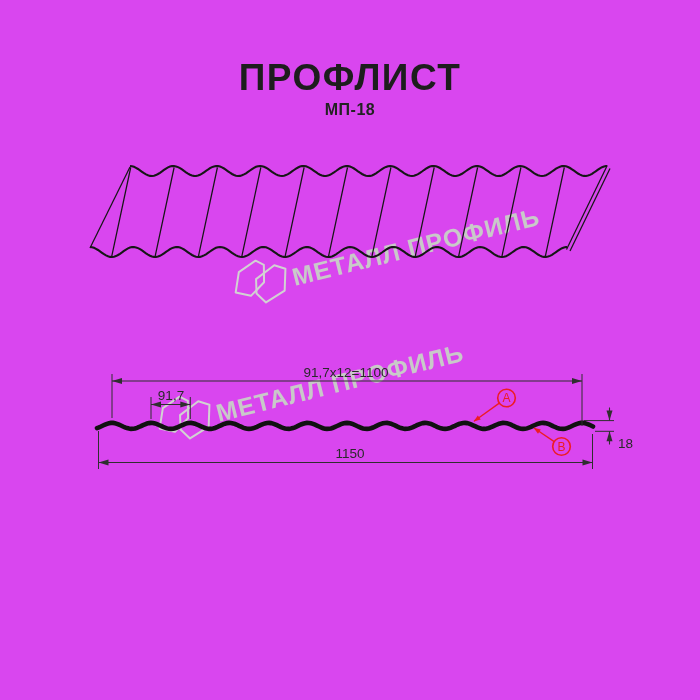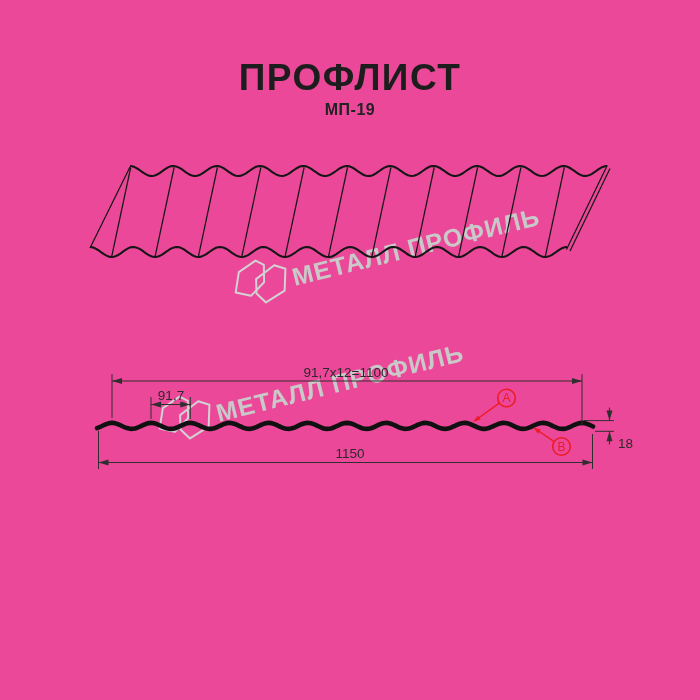--- a/index.html
+++ b/index.html
@@ -3,21 +3,21 @@
 <meta charset="utf-8">
 <style>
   :root{
     --accent:#ED1C24;
     --wm:#c9c9c9;
     --ink:#1d1d1d;
     --dim:#2f2f2f;
   }
   html,body{margin:0;padding:0;background:#fff;}
   #canvas{
-    position:relative;width:700px;height:700px;background:#ec4899;overflow:hidden;
+    position:relative;width:700px;height:700px;background:#d946ef;overflow:hidden;
     font-family:"Liberation Sans",sans-serif;
   }
   .title{
     position:absolute;left:0;top:59px;width:700px;text-align:center;
     font-size:37px;font-weight:800;letter-spacing:1.5px;color:var(--ink);line-height:1;
   }
   .subtitle{
     position:absolute;left:0;top:102px;width:700px;text-align:center;
     font-size:16px;font-weight:600;letter-spacing:.5px;color:#222;line-height:1;
   }
@@ -38,21 +38,21 @@
   .wm-logo{stroke:#d2d2d2;stroke-width:2;fill:none;stroke-linejoin:round;}
   .wm-text{font-family:"Liberation Sans",sans-serif;font-size:25px;font-weight:bold;
            letter-spacing:1px;fill:var(--wm);}
 </style>
 </head>
 <body>
 
 <div id="canvas">
 
   <div class="title">ПРОФЛИСТ</div>
-  <div class="subtitle">МП-19</div>
+  <div class="subtitle">МП-18</div>
 
   <svg width="700" height="700" viewBox="0 0 700 700">
     <defs>
       <marker id="aD" markerUnits="userSpaceOnUse" markerWidth="12" markerHeight="8" refX="11" refY="4" orient="auto-start-reverse">
         <path d="M11,4 L1,1 L1,7 Z" fill="#2f2f2f"></path>
       </marker>
       <marker id="aR" markerUnits="userSpaceOnUse" markerWidth="9" markerHeight="7" refX="7.5" refY="3.5" orient="auto">
         <path d="M8,3.5 L1,1 L1,6 Z" fill="#ED1C24"></path>
       </marker>
     </defs>

